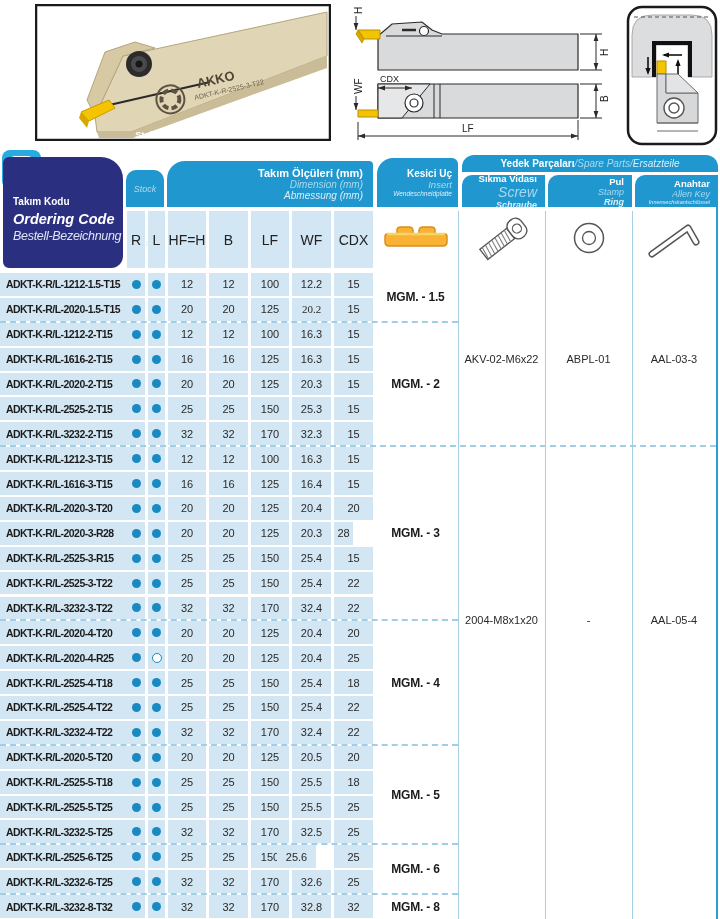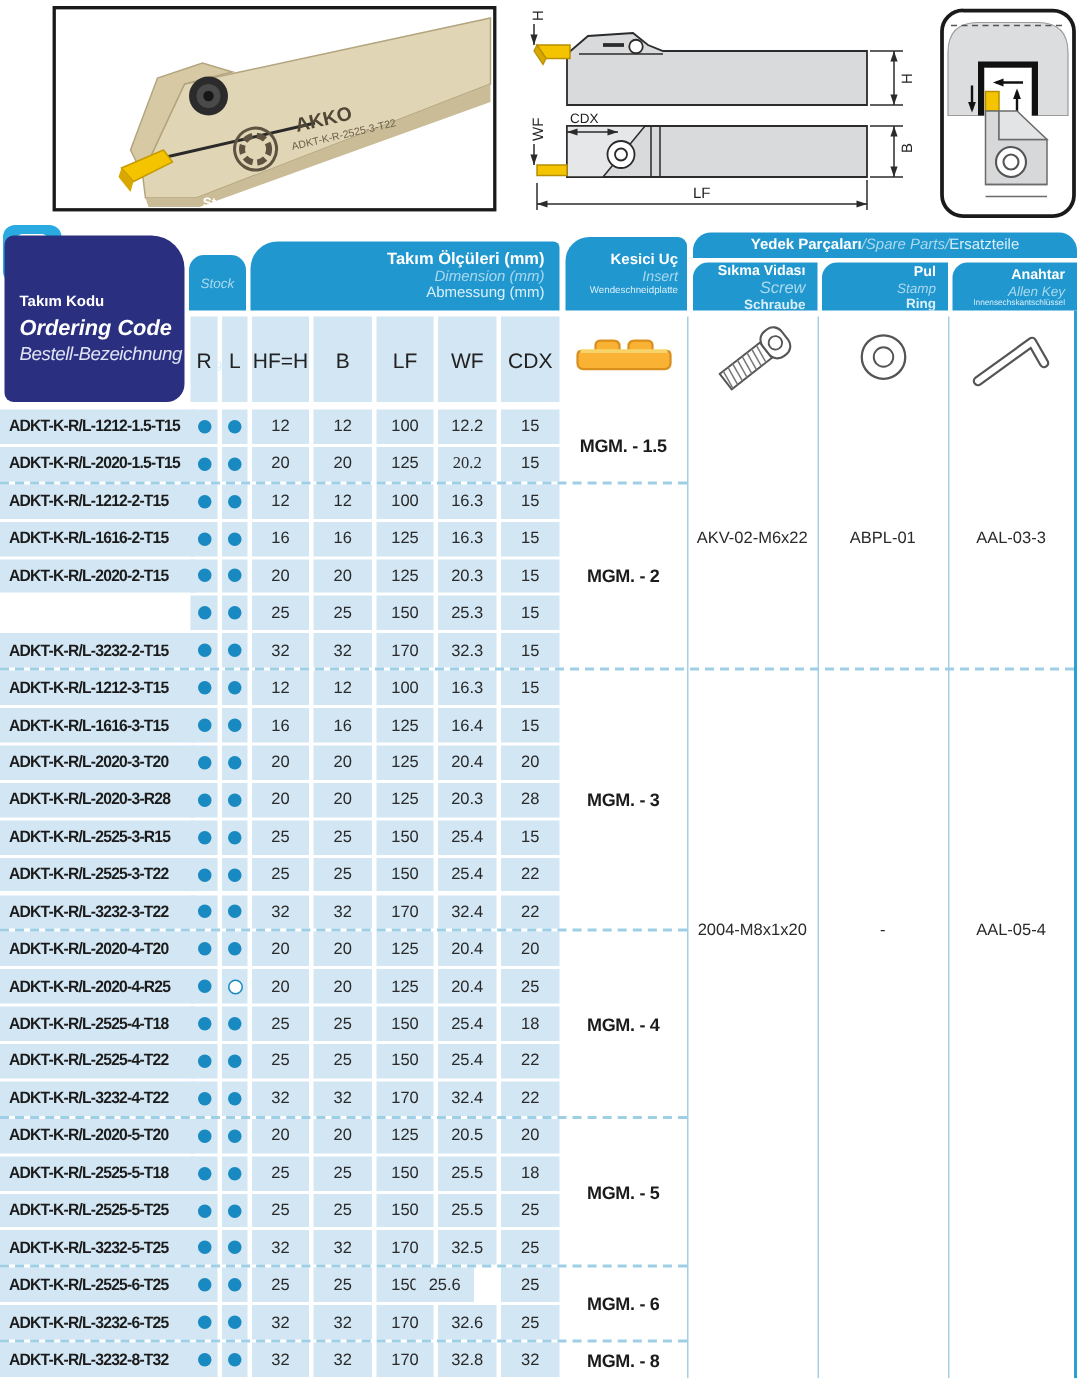--- a/index.html
+++ b/index.html
@@ -7,21 +7,21 @@
         font-family:"Liberation Sans",sans-serif;-webkit-font-smoothing:antialiased;}
   .abs{position:absolute;}
   
   .hdr-blue{background:#2097ce;color:#fff;}
   .navy{background:#2b2f80;border-radius:6px 22px 12px 6px;color:#fff;}
   .navy .l1{font-size:10px;font-weight:bold;line-height:18px;}
   .navy .l2{font-size:14.5px;font-weight:bold;font-style:italic;line-height:17px;}
   .navy .l3{font-size:12.5px;font-style:italic;letter-spacing:-0.3px;color:#dfe3f4;line-height:16px;}
   .hsub{font-size:9px;line-height:10px;text-align:center;}
   .lite{color:#a9d9ef;font-style:italic;font-weight:normal;}
-  .lite2{color:#d9effa;font-weight:normal;}
+  .lite2{color:#d9effa;font-style:italic;font-weight:normal;}
   .corner{background:#29aae1;border-radius:8px;}
   .corner .inner{background:#fff;border-radius:4px;}
   
   #rows{position:absolute;left:0;top:272px;width:373px;height:647px;}
   .row{position:absolute;left:0;width:373px;height:24.885px;}
   .cell{position:absolute;top:1px;bottom:1px;background:#d2e6f3;display:flex;align-items:center;justify-content:center;
         font-size:11px;color:#2a2a2a;}
   .cell.code{justify-content:flex-start;padding-left:6px;font-weight:bold;color:#1b1b1b;
         font-size:11px;letter-spacing:-0.55px;}
   .cell.code span{transform:scaleX(0.95);transform-origin:left center;white-space:nowrap;}
@@ -180,21 +180,21 @@
   <div class="abs hdr-blue" style="left:462px;top:155px;width:256px;height:17px;border-radius:12px 12px 0 0;display:flex;align-items:center;justify-content:center;font-size:10px;">
     <span style="font-weight:bold;">Yedek Parçaları</span>
       <span class="lite"> / </span>
       <span class="lite">Spare Parts</span>
       <span class="lite"> / </span>
       <span class="lite2">Ersatzteile</span>
   </div>
 
   <div class="hbox hdr-blue" style="left:462px;top:175px;width:83px;height:32px;border-radius:10px 0 0 0;text-align:right;">
     <div style="font-size:9.5px;font-weight:bold;padding-right:8px;">Sıkma Vidası</div>
-    <div class="lite" style="font-size:11px;padding-right:8px;">Screw</div>
+    <div class="lite" style="font-size:14px;padding-right:8px;">Screw</div>
     <div class="lite2" style="font-size:9px;font-weight:bold;padding-right:8px;">Schraube</div>
   </div>
 
   <div class="hbox hdr-blue" style="left:635px;top:175px;width:83px;height:32px;border-radius:10px 0 0 0;text-align:right;">
     <div style="font-size:9.5px;font-weight:bold;padding-right:8px;">Anahtar</div>
     <div class="lite" style="font-size:9px;padding-right:8px;">Allen Key</div>
     <div class="lite2" style="font-size:5.5px;padding-right:8px;">Innensechskantschlüssel</div>
   </div>
 
   <div class="hbox hdr-blue" style="left:548px;top:175px;width:84px;height:32px;border-radius:10px 0 0 0;text-align:right;">
@@ -326,20 +326,23 @@
         <div class="cell" style="left: 148px; width: 17px;">
           <span class="dotmark"></span>
         </div>
         <div class="cell" style="left: 168px; width: 38px;">20</div>
         <div class="cell" style="left: 209px; width: 39px;">20</div>
         <div class="cell" style="left: 251px; width: 38px;">125</div>
         <div class="cell" style="left: 292px; width: 39px;">20.3</div>
         <div class="cell" style="left: 334px; width: 39px;">15</div>
       </div>
       <div class="row" style="top: 124.425px;">
+        <div class="cell code" style="left: 0px; width: 124px;">
+          <span>ADKT-K-R/L-2525-2-T15</span>
+        </div>
         <div class="cell" style="left: 127px; width: 18px;">
           <span class="dotmark"></span>
         </div>
         <div class="cell" style="left: 148px; width: 17px;">
           <span class="dotmark"></span>
         </div>
         <div class="cell" style="left: 168px; width: 38px;">25</div>
         <div class="cell" style="left: 209px; width: 39px;">25</div>
         <div class="cell" style="left: 251px; width: 38px;">150</div>
         <div class="cell" style="left: 292px; width: 39px;">25.3</div>
@@ -416,21 +419,21 @@
         <div class="cell" style="left: 127px; width: 18px;">
           <span class="dotmark"></span>
         </div>
         <div class="cell" style="left: 148px; width: 17px;">
           <span class="dotmark"></span>
         </div>
         <div class="cell" style="left: 168px; width: 38px;">20</div>
         <div class="cell" style="left: 209px; width: 39px;">20</div>
         <div class="cell" style="left: 251px; width: 38px;">125</div>
         <div class="cell" style="left: 292px; width: 39px;">20.3</div>
-        <div class="cell" style="left: 334px; width: 39px;">28</div>
+        <div class="cell" style="left: 334px; width: 19px;">28</div>
       </div>
       <div class="row" style="top: 273.735px;">
         <div class="cell code" style="left: 0px; width: 124px;">
           <span>ADKT-K-R/L-2525-3-R15</span>
         </div>
         <div class="cell" style="left: 127px; width: 18px;">
           <span class="dotmark"></span>
         </div>
         <div class="cell" style="left: 148px; width: 17px;">
           <span class="dotmark"></span>

